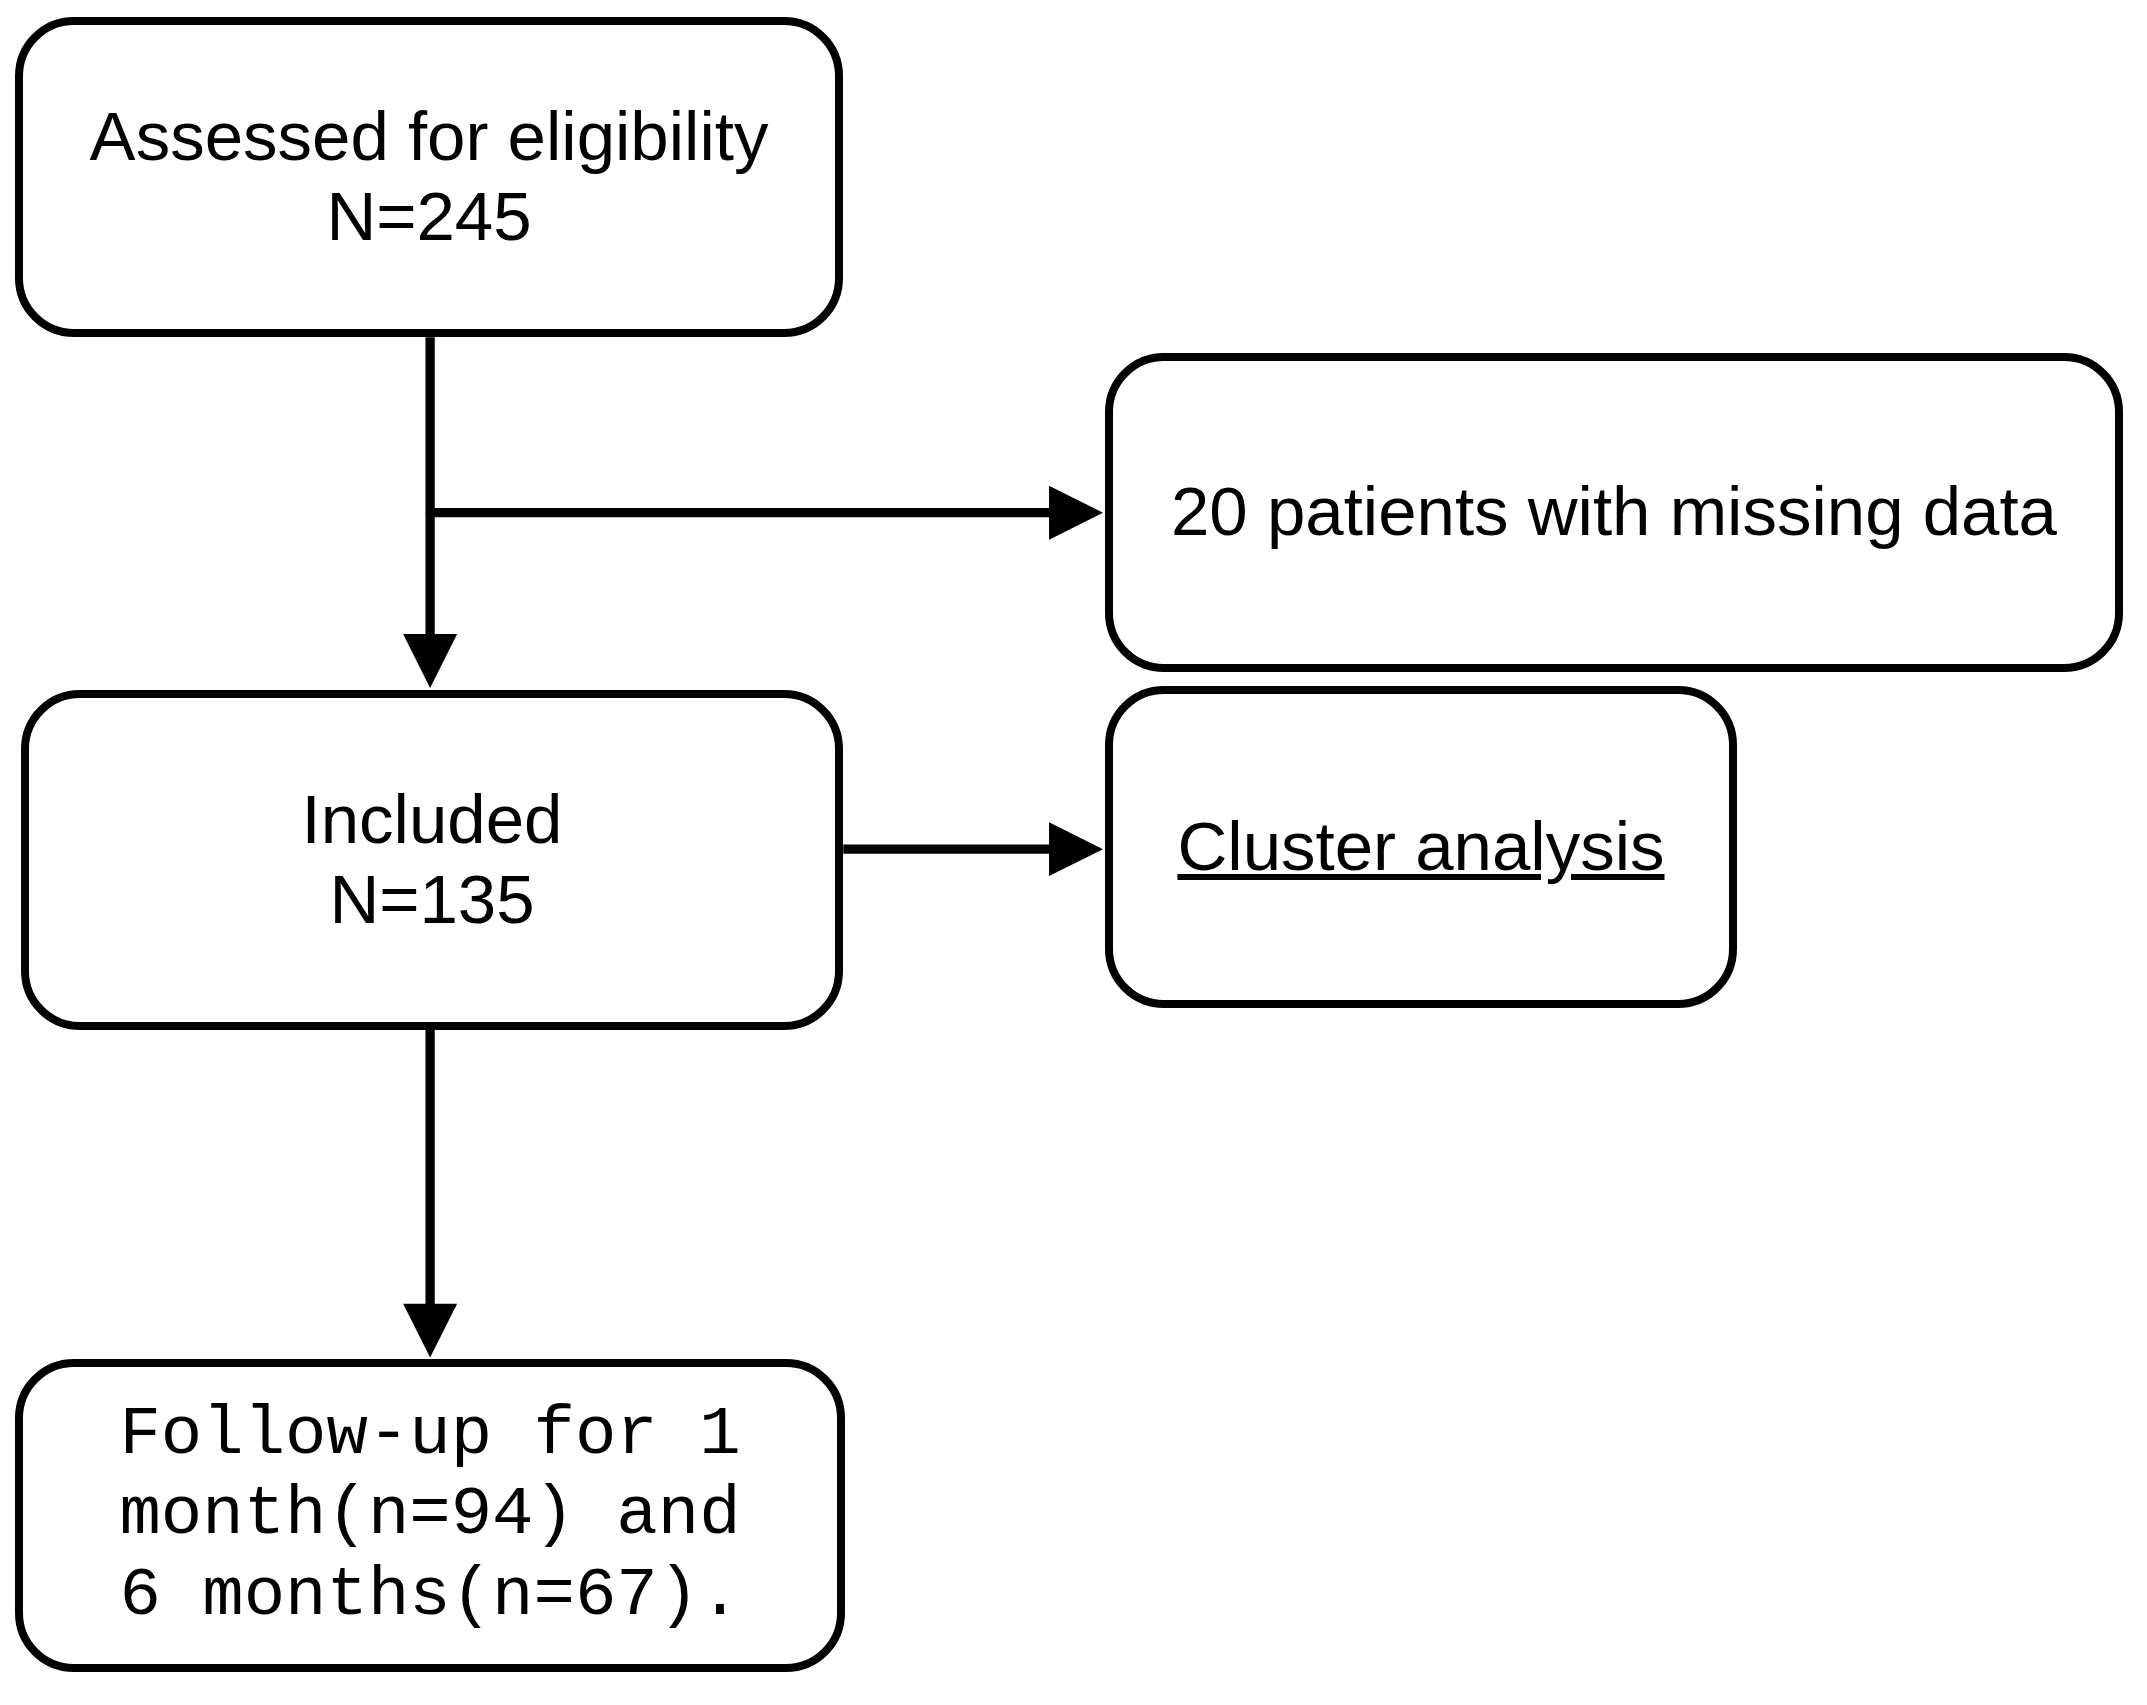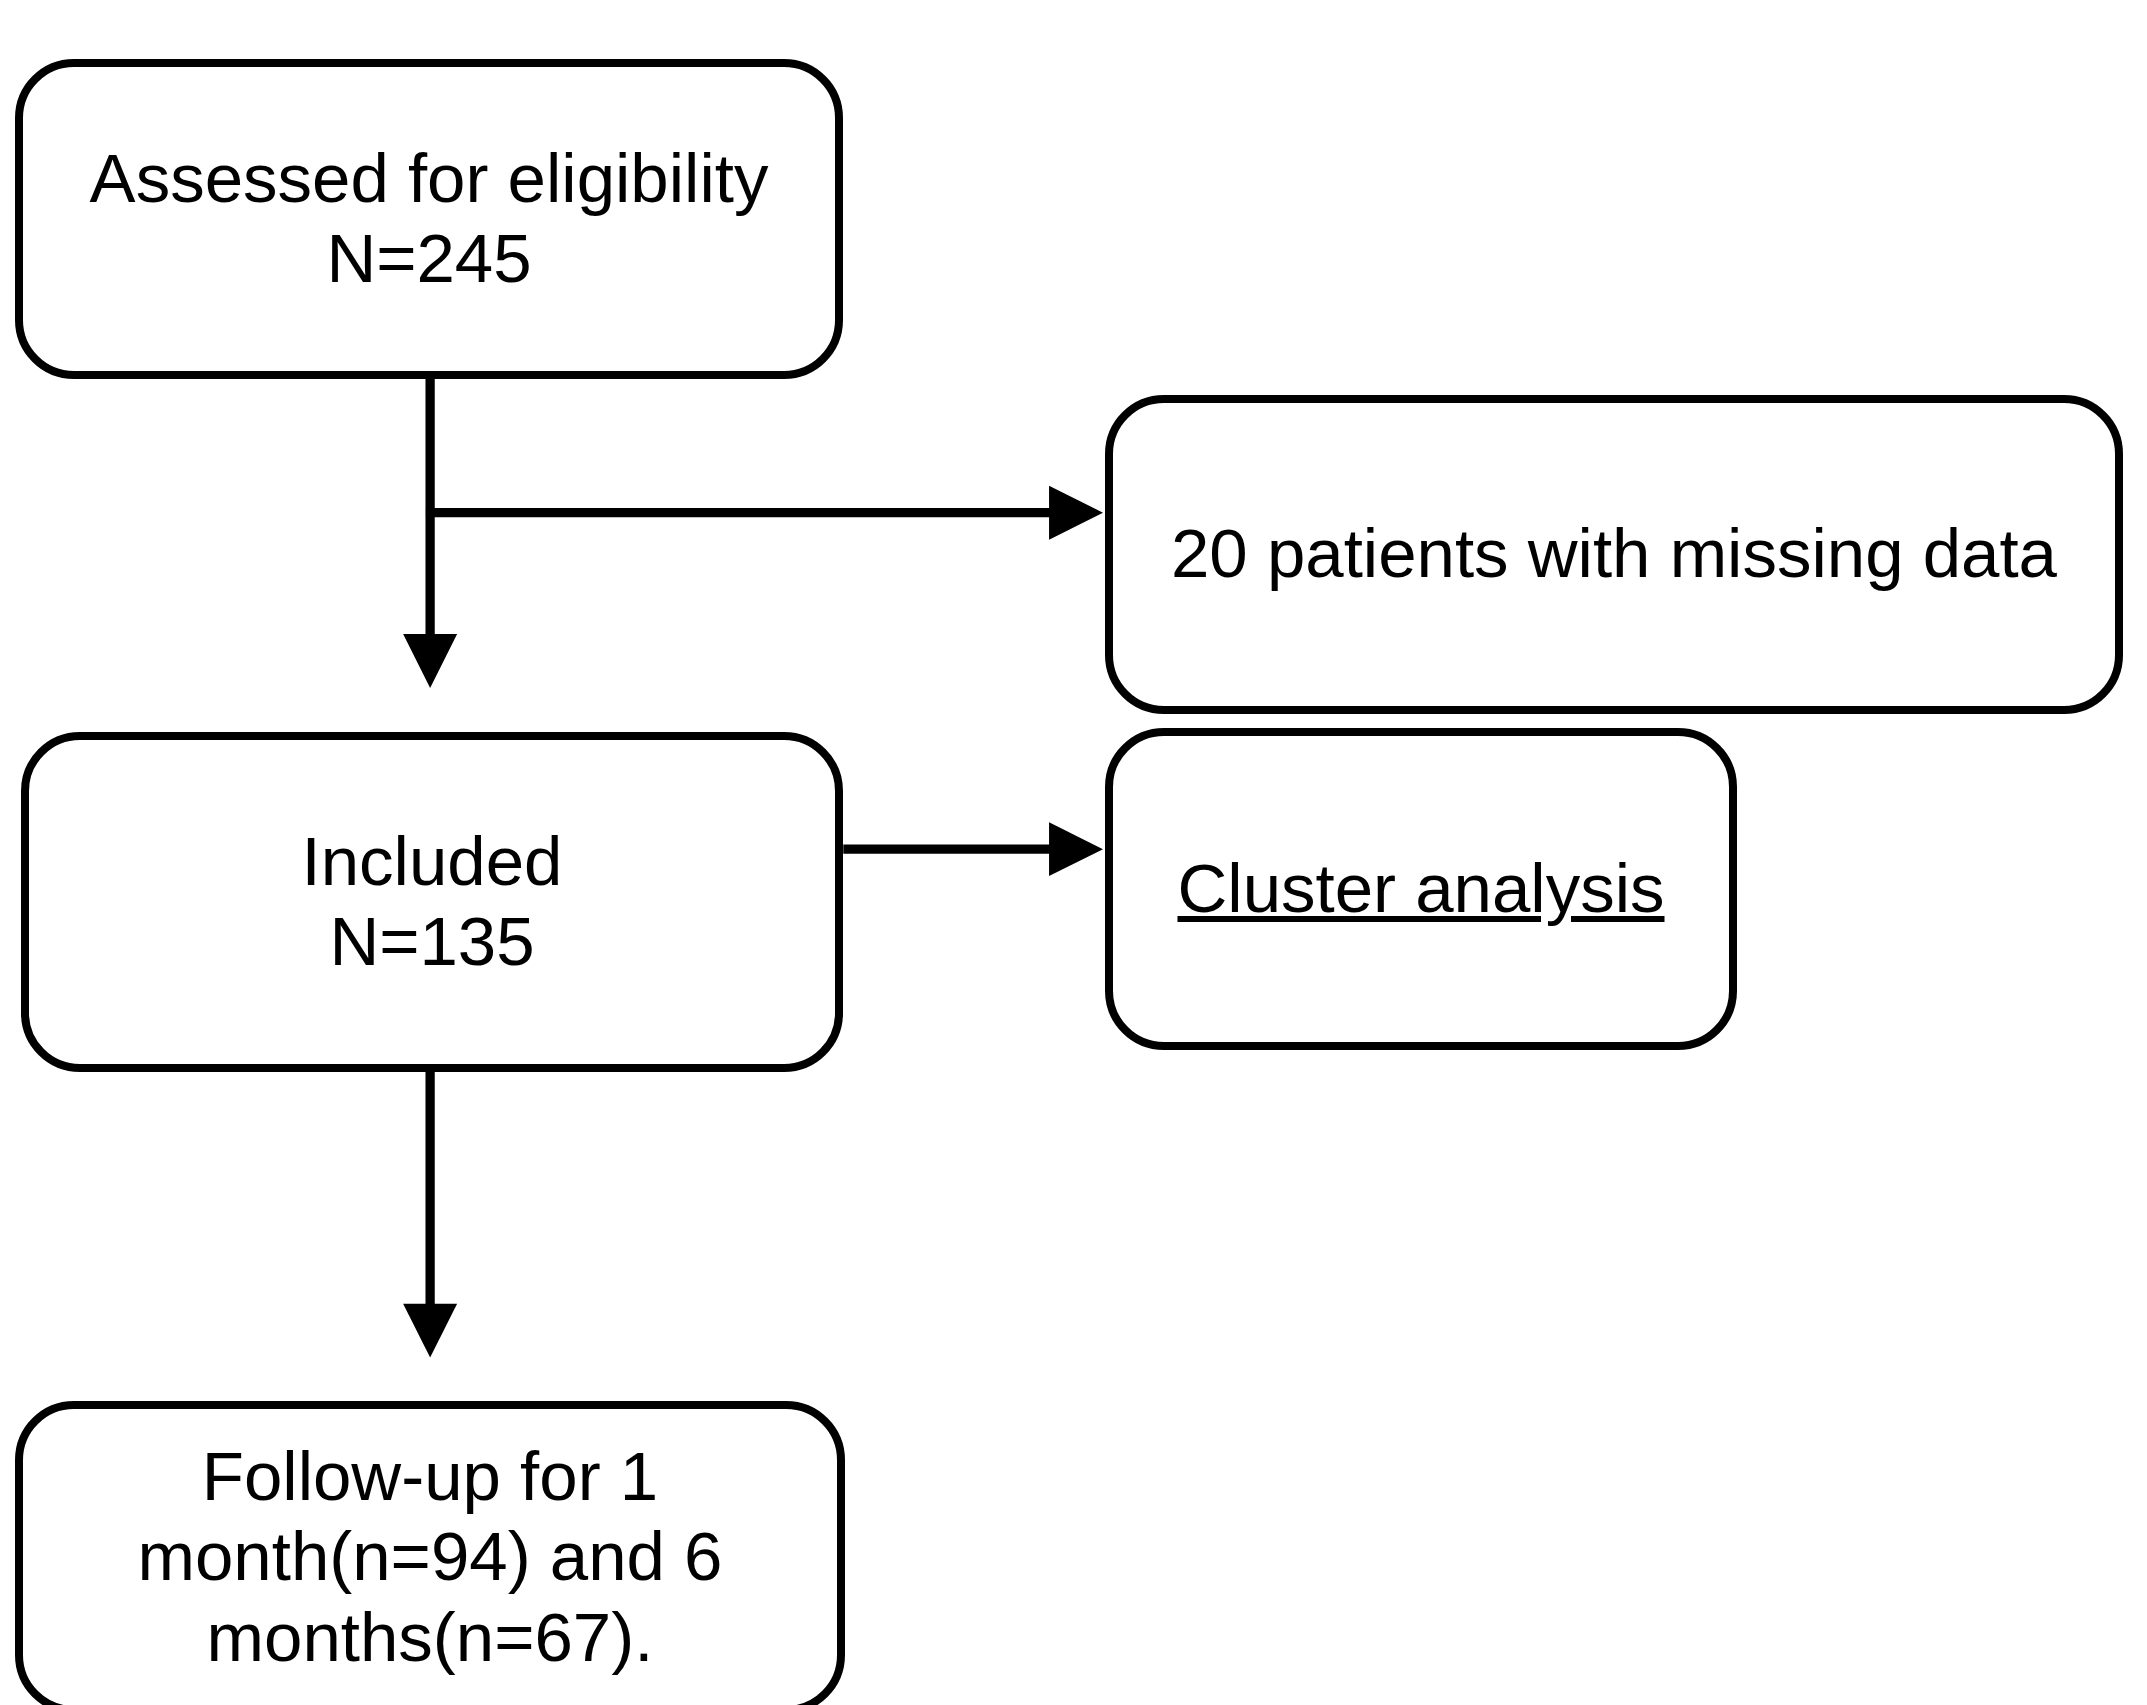--- a/index.html
+++ b/index.html
@@ -37,30 +37,29 @@
     border: 8.4px solid #000000;
     border-radius: 59px;
     background: #ffffff;
     display: flex;
     align-items: center;
     justify-content: center;
     text-align: center;
     font-size: 69px;
     line-height: 1.16;
     color: #000000;
-    margin-top: 42px;
   }
   .label { display: block; }
   .line { display: block; }
   #box-assessed { left: 15px;   top: 17px;   width: 828px;  height: 320px; }
   #box-missing  { left: 1105px; top: 353px;  width: 1018px; height: 319px; }
   #box-included { left: 21px;   top: 690px;  width: 822px;  height: 340px; }
   #box-cluster  { left: 1105px; top: 686px;  width: 632px;  height: 322px; text-decoration: underline; }
   #box-followup { left: 15px;   top: 1359px; width: 830px;  height: 313px; }
-  #box-followup .label { max-width: 641px; }
+  #box-followup .label { max-width: 641px; font-family: Liberation Mono, monospace; }
 </style>
 </head>
 <body>
 
 <div id="canvas">
 
   <svg class="arrows" viewBox="0 0 2546 2022" xmlns="http://www.w3.org/2000/svg" aria-hidden="true">
     <g>
       <line x1="510" y1="400" x2="510" y2="756"></line>
       <polygon points="510,816 478,752 542,752"></polygon>

